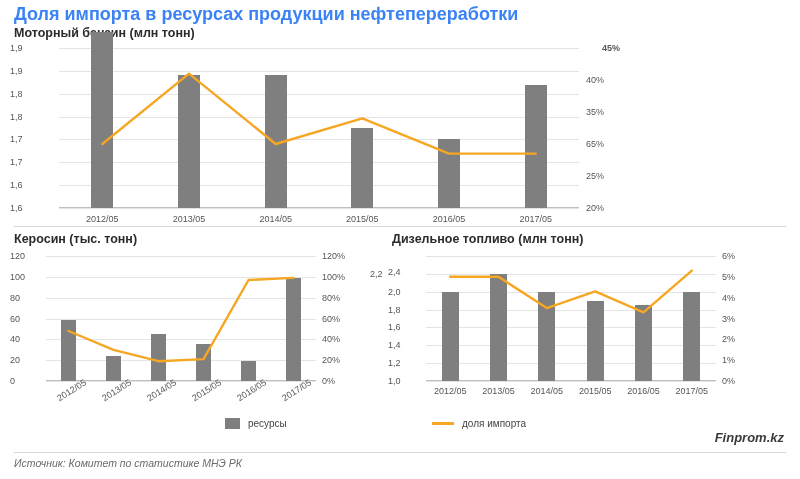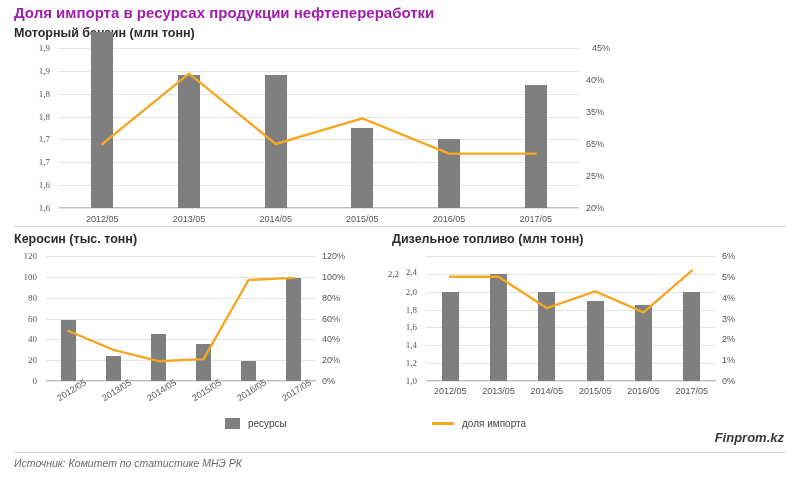--- a/index.html
+++ b/index.html
@@ -8,41 +8,41 @@
     background:#ffffff;
     font-family:"Liberation Sans", sans-serif;
     color:#3d3d3d;
     position:relative;
     overflow:hidden;
   }
   .page{position:relative;width:800px;height:479px;}
 
   .main-title{
     position:absolute;left:14px;top:4px;
-    font-size:15px;font-weight:bold;color:#a21caf;
+    font-size:18px;font-weight:bold;color:#3b82f6;
     letter-spacing:0px;
   }
   .chart-title{
     font-size:12.5px;font-weight:bold;color:#2b2b2b;
   }
 
   .hr{
     position:absolute;left:14px;right:14px;height:1px;background:#d6d6d6;
   }
 
   
   .chart{position:absolute;}
   .plot{position:absolute;}
   .gridline{position:absolute;left:0;right:0;height:1px;background:#e4e4e4;}
   .axis-left-labels,.axis-right-labels{position:absolute;}
   .tick{
     position:absolute;font-size:9px;color:#555;white-space:nowrap;
     transform:translateY(-50%);
   }
-  .tick-l{text-align:right;font-family:Liberation Serif, serif;}
+  .tick-l{}
   .tick-r{text-align:left;}
   .xtick{
     position:absolute;font-size:9px;color:#555;white-space:nowrap;
     text-align:center;transform:translateX(-50%);
   }
   .xtick.rot{
     transform:translateX(-50%) rotate(-32deg);
     transform-origin:50% 0%;
   }
   .bar{position:absolute;background:#7f7f7f;bottom:0;}
@@ -96,21 +96,21 @@
         <div class="tick tick-l" style="top: 0px; right: 4px; width: 100%;">1,9</div>
         <div class="tick tick-l" style="top: 22.8571px; right: 4px; width: 100%;">1,9</div>
         <div class="tick tick-l" style="top: 45.7143px; right: 4px; width: 100%;">1,8</div>
         <div class="tick tick-l" style="top: 68.5714px; right: 4px; width: 100%;">1,8</div>
         <div class="tick tick-l" style="top: 91.4286px; right: 4px; width: 100%;">1,7</div>
         <div class="tick tick-l" style="top: 114.286px; right: 4px; width: 100%;">1,7</div>
         <div class="tick tick-l" style="top: 137.143px; right: 4px; width: 100%;">1,6</div>
         <div class="tick tick-l" style="top: 160px; right: 4px; width: 100%;">1,6</div>
       </div>
     <div class="axis-right-labels" id="ax1r" style="left:572px;top:22px;width:50px;height:160px;">
-        <div class="tick tick-r" style="top: 0px; left: 6px;">45%</div>
+        <div class="tick tick-r" style="top: 0px; left: 16px; font-weight: bold;">45%</div>
         <div class="tick tick-r" style="top: 32px; left: 0px;">40%</div>
         <div class="tick tick-r" style="top: 64px; left: 0px;">35%</div>
         <div class="tick tick-r" style="top: 96px; left: 0px;">65%</div>
         <div class="tick tick-r" style="top: 128px; left: 0px;">25%</div>
         <div class="tick tick-r" style="top: 160px; left: 0px;">20%</div>
       </div>
     <div id="ax1x" style="position:absolute;left:45px;top:186px;width:520px;height:16px;">
         <div class="xtick" style="left: 43.3333px; top: 2px;">2012/05</div>
         <div class="xtick" style="left: 130px; top: 2px;">2013/05</div>
         <div class="xtick" style="left: 216.667px; top: 2px;">2014/05</div>

